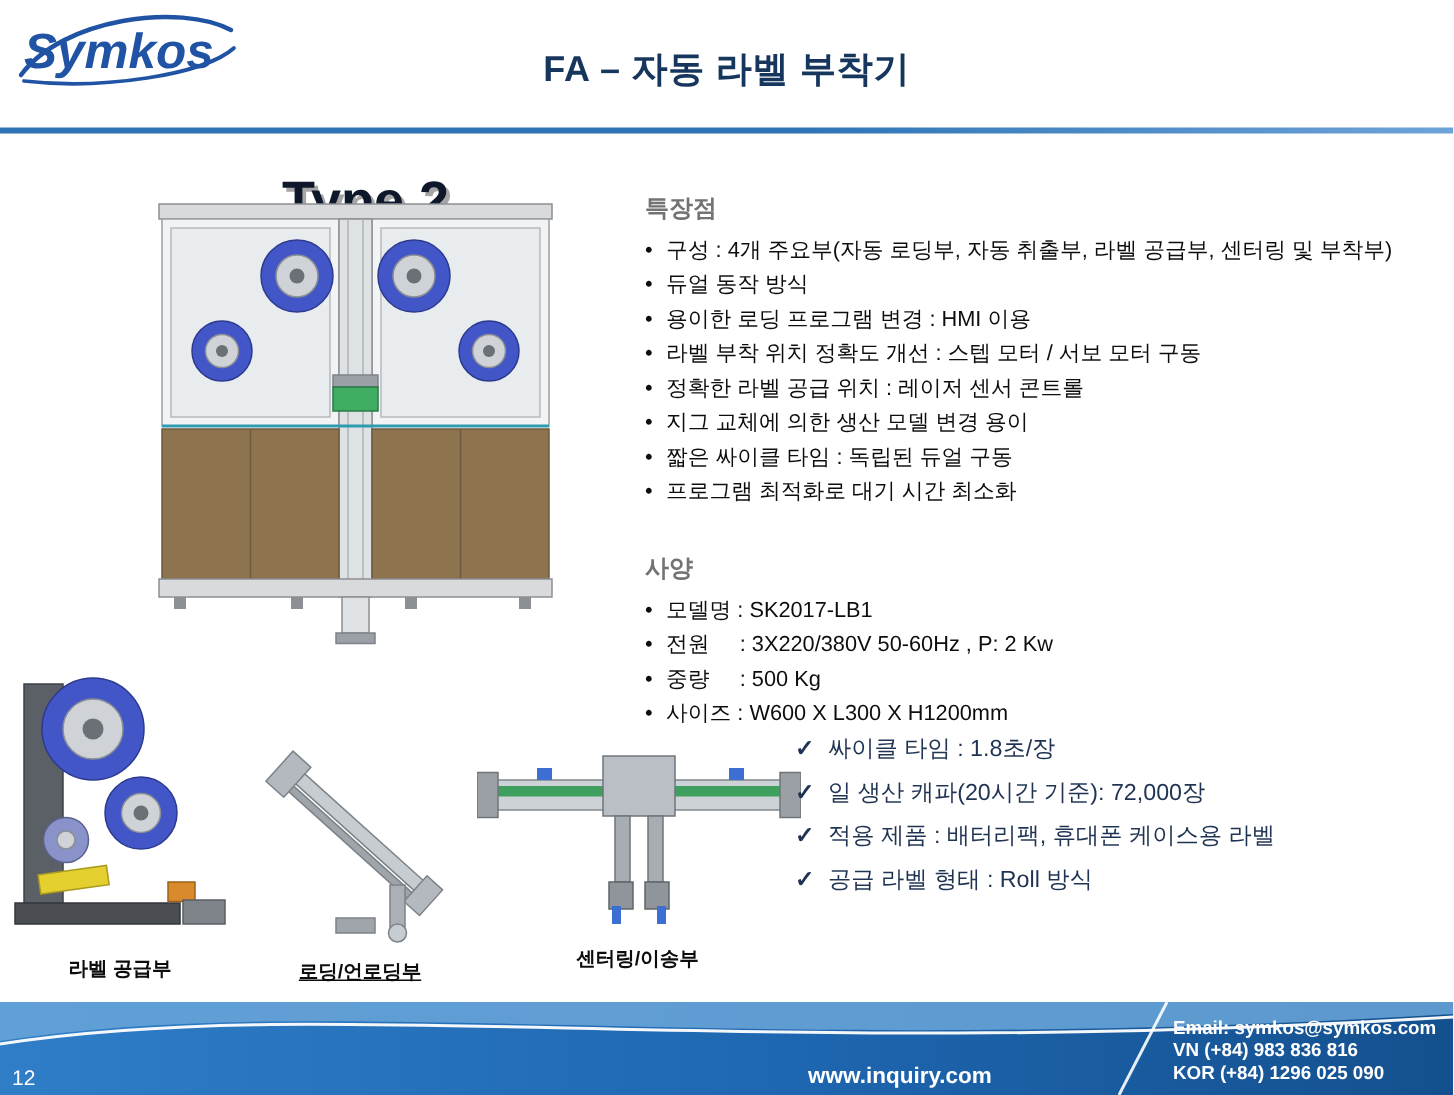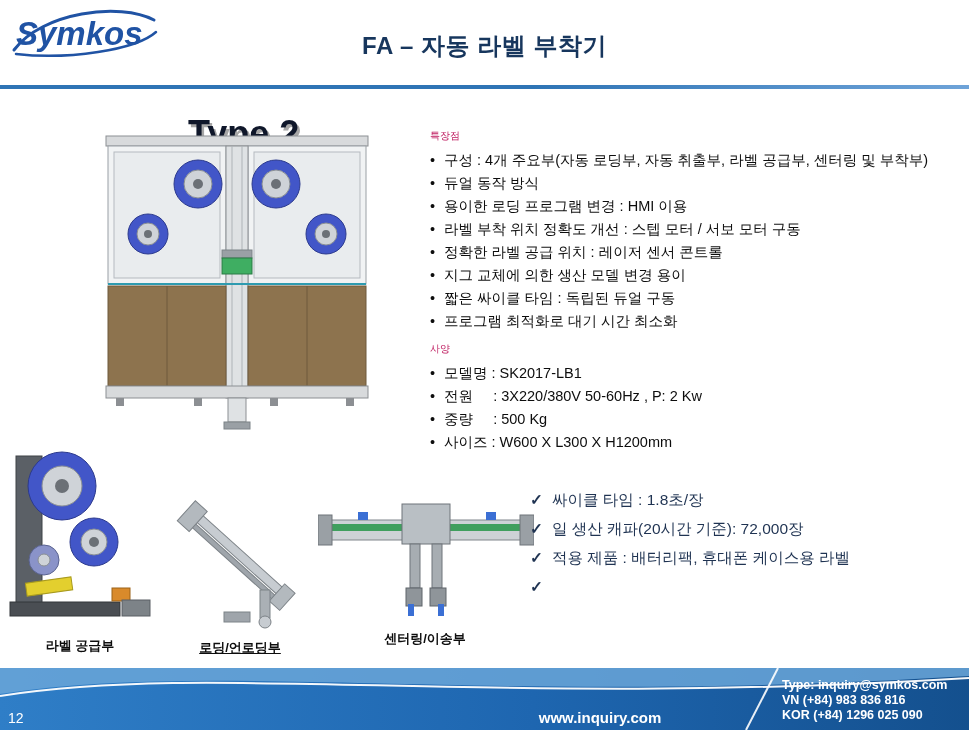--- a/index.html
+++ b/index.html
@@ -35,22 +35,22 @@
   .img-load   { position:absolute; left:168px; top:492px; width:144px; height:138px; }
   .img-center { position:absolute; left:318px; top:478px; width:216px; height:146px; }
 
   .caption { position:absolute; font-size:13px; font-weight:600; color:#0d0d0d; text-align:center; }
   .cap-supply { left:10px;  top:637px; width:140px; }
   .cap-load   { left:168px; top:639px; width:144px;text-decoration:underline; }
   .cap-center { left:340px; top:630px; width:170px; }
 
   
   .right-col { position:absolute; left:430px; top:129px; width:528px; }
-  .sec-head  { font-size:10px; font-weight:normal; color:#be185d; margin-bottom:7px; }
-  .sec-head.specs { margin-top:10px; }
+  .sec-head  { font-size:16px; font-weight:bold; color:#737373; margin-bottom:7px; }
+  .sec-head.specs { margin-top:30px; }
   ul { list-style:none; }
   .b-item { display:flex; font-size:14.5px; color:#0d0d0d; line-height:21px; margin-bottom:2px; }
   .bullet { flex:0 0 14px; width:14px; color:#0d0d0d; }
   .b-text { flex:1 1 auto; }
   .spec-text { white-space:pre-wrap; }
 
   
   .check-list { position:absolute; left:530px; top:490px; width:430px; }
   .c-item { display:flex; font-size:15.5px; color:#1f3352; line-height:20px; margin-bottom:9px; }
   .check { flex:0 0 22px; width:22px; color:#1f3352; font-weight:bold; }
@@ -255,39 +255,40 @@
     <li class="c-item">
       <span class="check">✓</span>
       <span>일 생산 캐파(20시간 기준): 72,000장</span>
     </li>
     <li class="c-item">
       <span class="check">✓</span>
       <span>적용 제품 : 배터리팩, 휴대폰 케이스용 라벨</span>
     </li>
     <li class="c-item">
       <span class="check">✓</span>
+      <span>공급 라벨 형태 : Roll 방식</span>
     </li>
   </ul>
 
   <div class="footer">
     <svg class="footer-bg" viewBox="0 0 969 62" preserveAspectRatio="none">
       <defs>
         <linearGradient id="fg" x1="0" y1="0" x2="1" y2="0">
           <stop offset="0" stop-color="#2f7ec7"></stop>
           <stop offset="0.55" stop-color="#1e66b0"></stop>
           <stop offset="1" stop-color="#14508e"></stop>
         </linearGradient>
       </defs>
       <rect width="969" height="62" fill="url(#fg)"></rect>
       <path d="M0,0 L0,26 C220,-8 480,38 969,8 L969,0 Z" fill="#6aa6d8" opacity="0.85"></path>
       <path d="M0,28 C220,-6 480,40 969,10" stroke="#ffffff" stroke-width="2" fill="none" opacity="0.95"></path>
       <line x1="778" y1="0" x2="746" y2="62" stroke="#ffffff" stroke-width="2" opacity="0.9"></line>
     </svg>
     <div class="page-number">12</div>
     <div class="website">www.inquiry.com</div>
     <div class="contact">
-      <div>Type: inquiry@symkos.com</div>
+      <div>Email: symkos@symkos.com</div>
       <div>VN (+84) 983 836 816</div>
       <div>KOR (+84) 1296 025 090</div>
     </div>
   </div>
 
 </div>
 
 </body></html>

